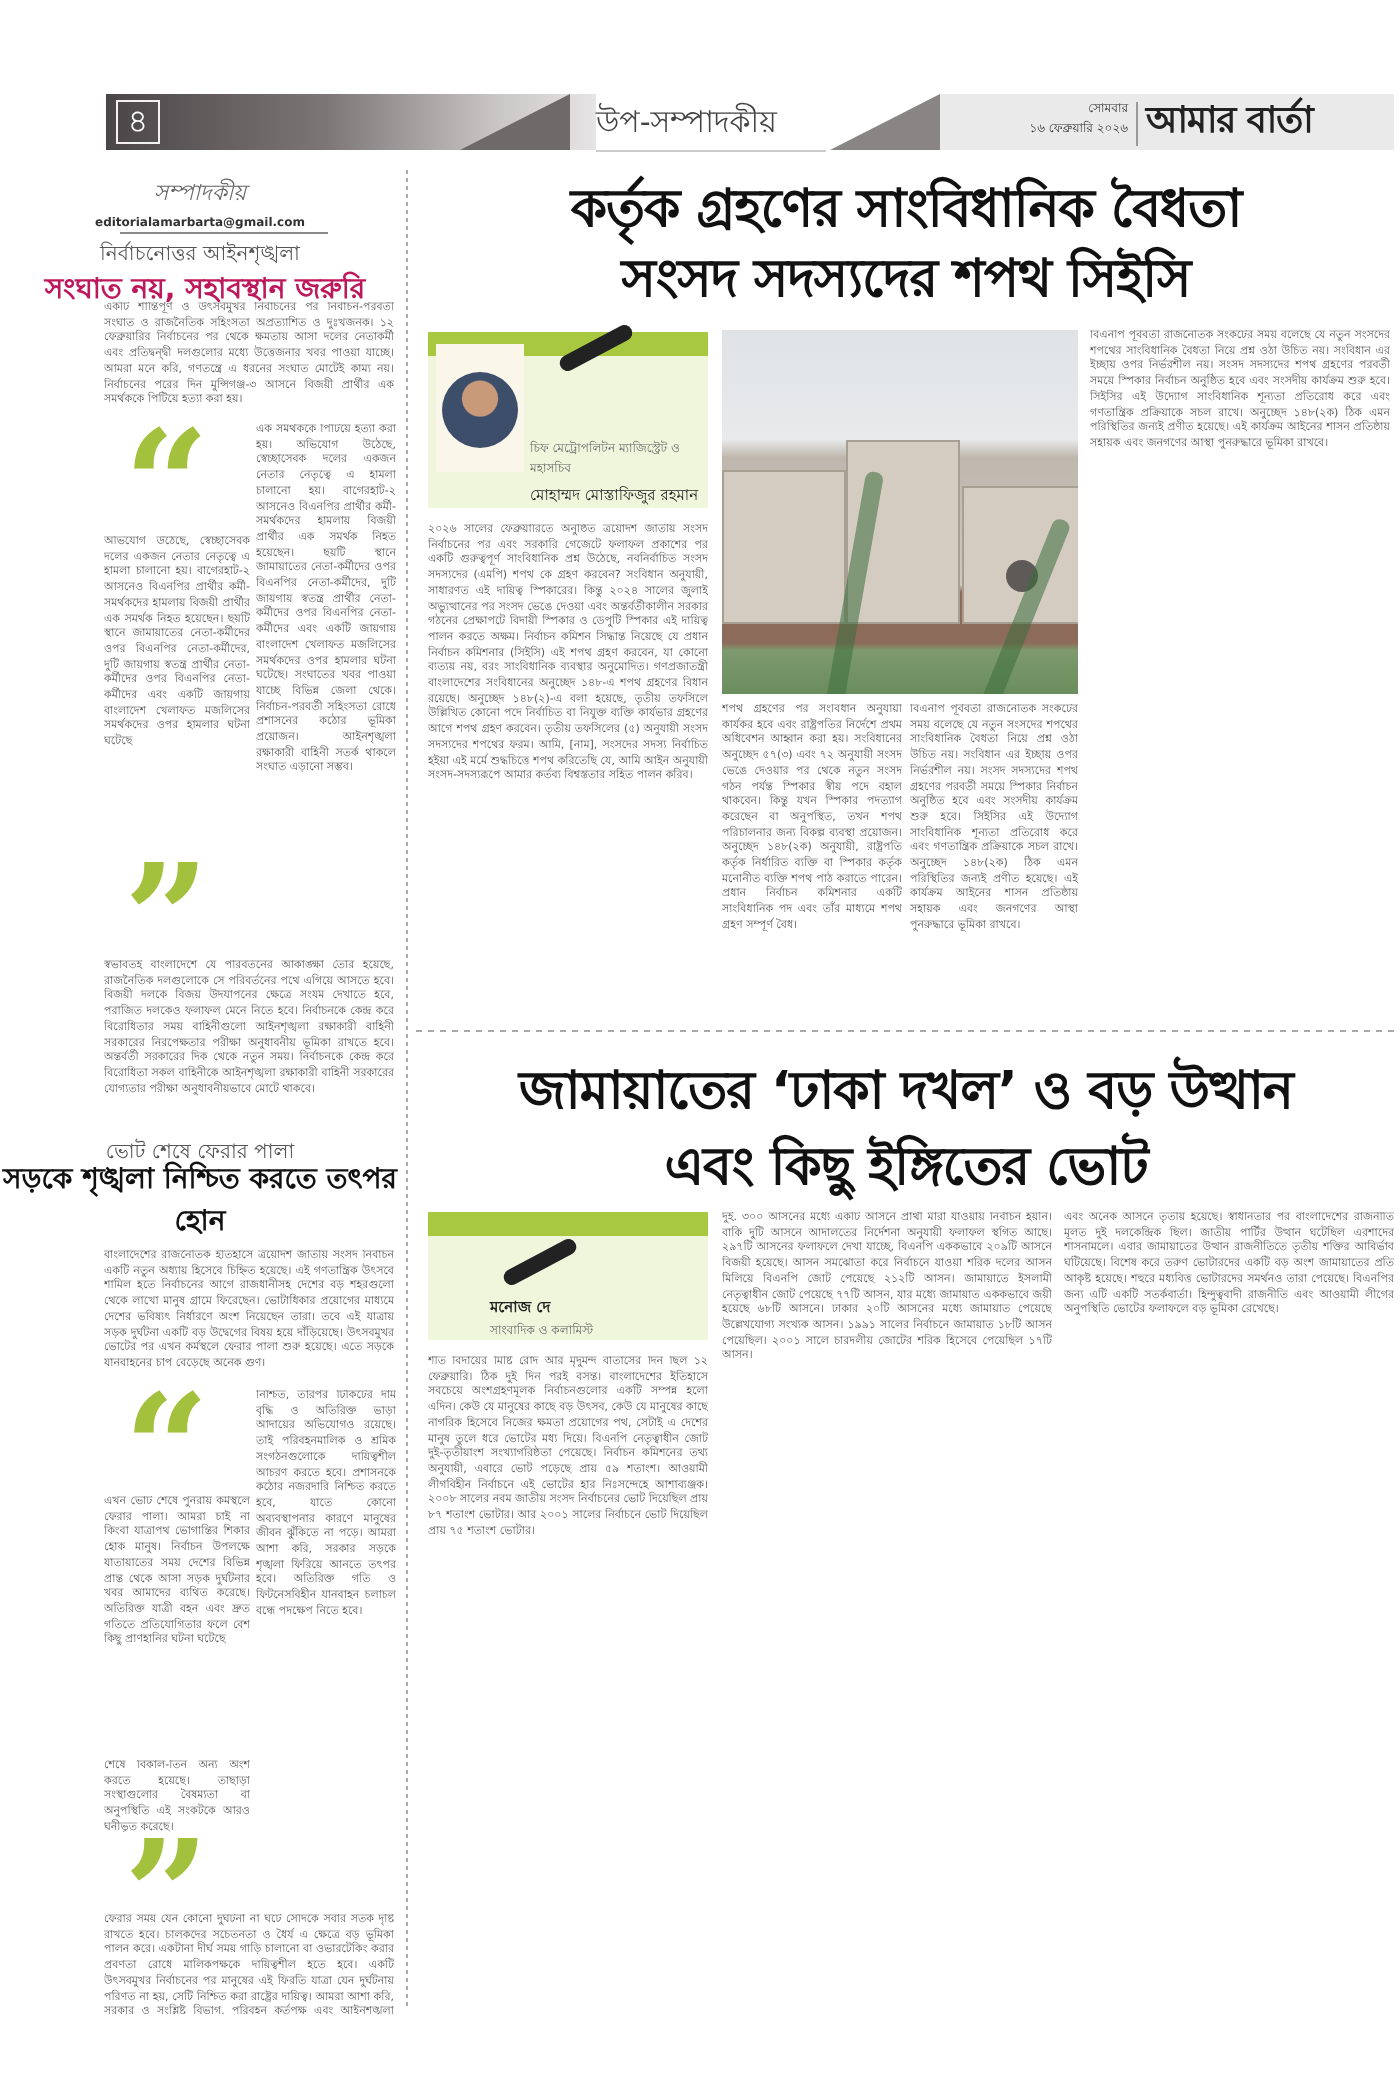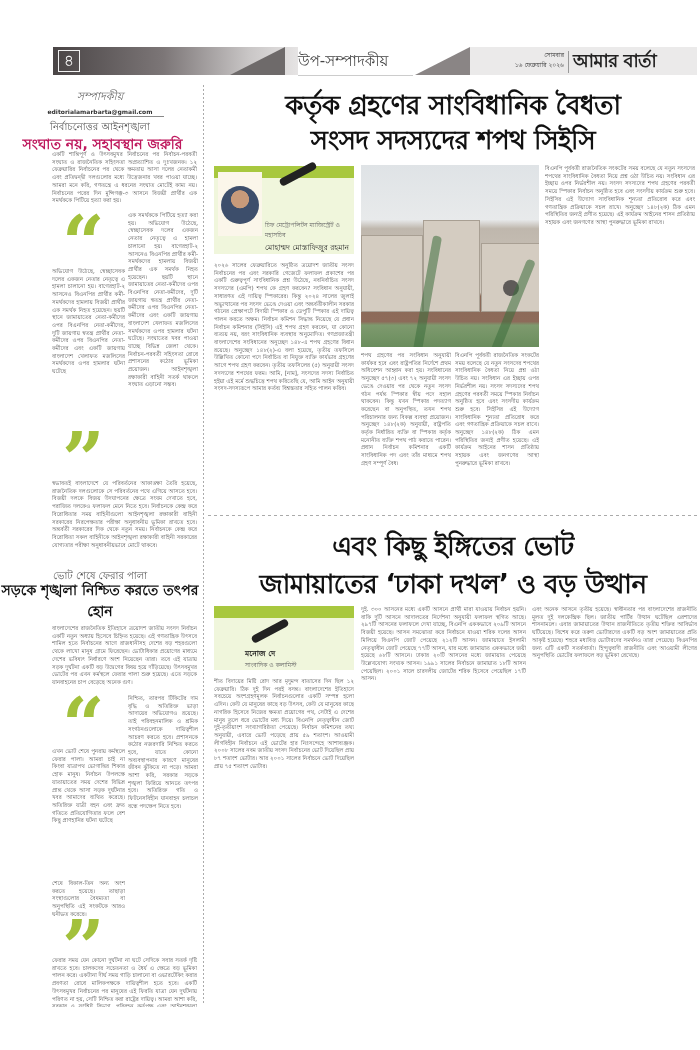--- a/index.html
+++ b/index.html
@@ -120,22 +120,22 @@
   <div class="grass" style="left:140px;top:90px;transform:rotate(22deg);"></div>
 </div>
 
 <div class="abs txt" style="left:361px;top:352px;width:90px;height:158px;">শপথ গ্রহণের পর সংবিধান অনুযায়ী কার্যকর হবে এবং রাষ্ট্রপতির নির্দেশে প্রথম অধিবেশন আহ্বান করা হয়। সংবিধানের অনুচ্ছেদ ৫৭(৩) এবং ৭২ অনুযায়ী সংসদ ভেঙে দেওয়ার পর থেকে নতুন সংসদ গঠন পর্যন্ত স্পিকার স্বীয় পদে বহাল থাকবেন। কিন্তু যখন স্পিকার পদত্যাগ করেছেন বা অনুপস্থিত, তখন শপথ পরিচালনার জন্য বিকল্প ব্যবস্থা প্রয়োজন। অনুচ্ছেদ ১৪৮(২ক) অনুযায়ী, রাষ্ট্রপতি কর্তৃক নির্ধারিত ব্যক্তি বা স্পিকার কর্তৃক মনোনীত ব্যক্তি শপথ পাঠ করাতে পারেন। প্রধান নির্বাচন কমিশনার একটি সাংবিধানিক পদ এবং তাঁর মাধ্যমে শপথ গ্রহণ সম্পূর্ণ বৈধ।</div>
 <div class="abs txt" style="left:455px;top:352px;width:84px;height:158px;">বিএনপি পূর্ববর্তী রাজনৈতিক সংকটের সময় বলেছে যে নতুন সংসদের শপথের সাংবিধানিক বৈধতা নিয়ে প্রশ্ন ওঠা উচিত নয়। সংবিধান এর ইচ্ছায় ওপর নির্ভরশীল নয়। সংসদ সদস্যদের শপথ গ্রহণের পরবর্তী সময়ে স্পিকার নির্বাচন অনুষ্ঠিত হবে এবং সংসদীয় কার্যক্রম শুরু হবে। সিইসির এই উদ্যোগ সাংবিধানিক শূন্যতা প্রতিরোধ করে এবং গণতান্ত্রিক প্রক্রিয়াকে সচল রাখে। অনুচ্ছেদ ১৪৮(২ক) ঠিক এমন পরিস্থিতির জন্যই প্রণীত হয়েছে। এই কার্যক্রম আইনের শাসন প্রতিষ্ঠায় সহায়ক এবং জনগণের আস্থা পুনরুদ্ধারে ভূমিকা রাখবে।</div>
 <div class="abs txt" style="left:545px;top:165px;width:150px;height:345px;">বিএনপি পূর্ববর্তী রাজনৈতিক সংকটের সময় বলেছে যে নতুন সংসদের শপথের সাংবিধানিক বৈধতা নিয়ে প্রশ্ন ওঠা উচিত নয়। সংবিধান এর ইচ্ছায় ওপর নির্ভরশীল নয়। সংসদ সদস্যদের শপথ গ্রহণের পরবর্তী সময়ে স্পিকার নির্বাচন অনুষ্ঠিত হবে এবং সংসদীয় কার্যক্রম শুরু হবে। সিইসির এই উদ্যোগ সাংবিধানিক শূন্যতা প্রতিরোধ করে এবং গণতান্ত্রিক প্রক্রিয়াকে সচল রাখে। অনুচ্ছেদ ১৪৮(২ক) ঠিক এমন পরিস্থিতির জন্যই প্রণীত হয়েছে। এই কার্যক্রম আইনের শাসন প্রতিষ্ঠায় সহায়ক এবং জনগণের আস্থা পুনরুদ্ধারে ভূমিকা রাখবে।</div>
 
 <div class="abs hdash" style="left:208px;top:515px;width:490px;"></div>
 
 <div class="abs head2">
+  <div>জামায়াতের ‘ঢাকা দখল’ ও বড় উত্থান</div>
   <div>এবং কিছু ইঙ্গিতের ভোট</div>
-  <div>জামায়াতের ‘ঢাকা দখল’ ও বড় উত্থান</div>
 </div>
 
 <div class="abs byline2-box"></div>
 <div class="abs byline2-bar"></div>
 <div class="abs pen2"></div>
 <div class="abs author2">মনোজ দে</div>
 <div class="abs role2">সাংবাদিক ও কলামিস্ট</div>
 
 <div class="abs txt" style="left:214px;top:678px;width:140px;height:335px;">শীত বিদায়ের মিষ্টি রোদ আর মৃদুমন্দ বাতাসের দিন ছিল ১২ ফেব্রুয়ারি। ঠিক দুই দিন পরই বসন্ত। বাংলাদেশের ইতিহাসে সবচেয়ে অংশগ্রহণমূলক নির্বাচনগুলোর একটি সম্পন্ন হলো এদিন। কেউ যে মানুষের কাছে বড় উৎসব, কেউ যে মানুষের কাছে নাগরিক হিসেবে নিজের ক্ষমতা প্রয়োগের পথ, সেটাই এ দেশের মানুষ তুলে ধরে ভোটের মধ্য দিয়ে। বিএনপি নেতৃত্বাধীন জোট দুই-তৃতীয়াংশ সংখ্যাগরিষ্ঠতা পেয়েছে। নির্বাচন কমিশনের তথ্য অনুযায়ী, এবারে ভোট পড়েছে প্রায় ৫৯ শতাংশ। আওয়ামী লীগবিহীন নির্বাচনে এই ভোটের হার নিঃসন্দেহে আশাব্যঞ্জক। ২০০৮ সালের নবম জাতীয় সংসদ নির্বাচনের ভোট দিয়েছিল প্রায় ৮৭ শতাংশ ভোটার। আর ২০০১ সালের নির্বাচনে ভোট দিয়েছিল প্রায় ৭৫ শতাংশ ভোটার।</div>
 <div class="abs txt" style="left:361px;top:606px;width:165px;height:408px;">দুই. ৩০০ আসনের মধ্যে একটি আসনে প্রার্থী মারা যাওয়ায় নির্বাচন হয়নি। বাকি দুটি আসনে আদালতের নির্দেশনা অনুযায়ী ফলাফল স্থগিত আছে। ২৯৭টি আসনের ফলাফলে দেখা যাচ্ছে, বিএনপি এককভাবে ২০৯টি আসনে বিজয়ী হয়েছে। আসন সমঝোতা করে নির্বাচনে যাওয়া শরিক দলের আসন মিলিয়ে বিএনপি জোট পেয়েছে ২১২টি আসন। জামায়াতে ইসলামী নেতৃত্বাধীন জোট পেয়েছে ৭৭টি আসন, যার মধ্যে জামায়াত এককভাবে জয়ী হয়েছে ৬৮টি আসনে। ঢাকার ২০টি আসনের মধ্যে জামায়াত পেয়েছে উল্লেখযোগ্য সংখ্যক আসন। ১৯৯১ সালের নির্বাচনে জামায়াত ১৮টি আসন পেয়েছিল। ২০০১ সালে চারদলীয় জোটের শরিক হিসেবে পেয়েছিল ১৭টি আসন।</div>

